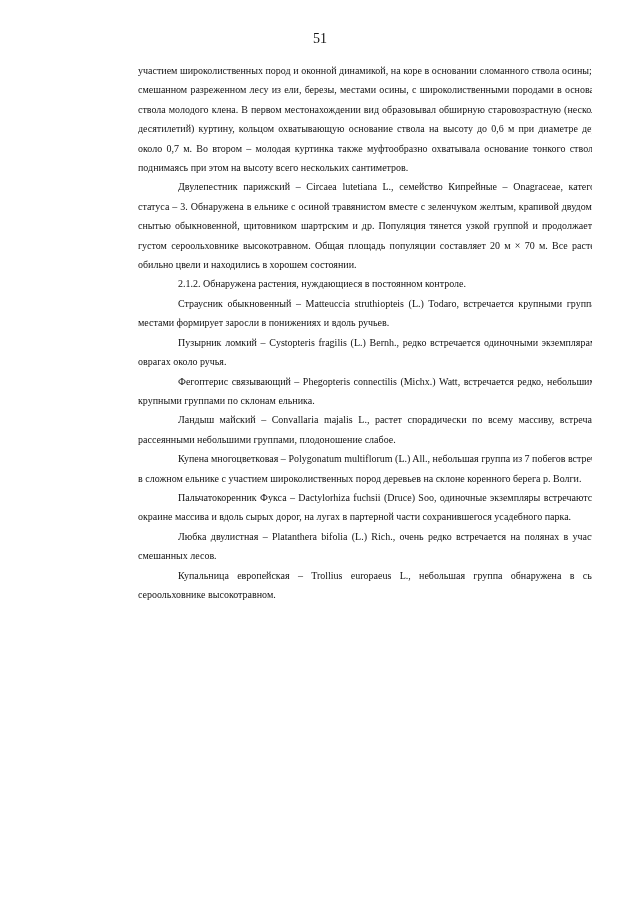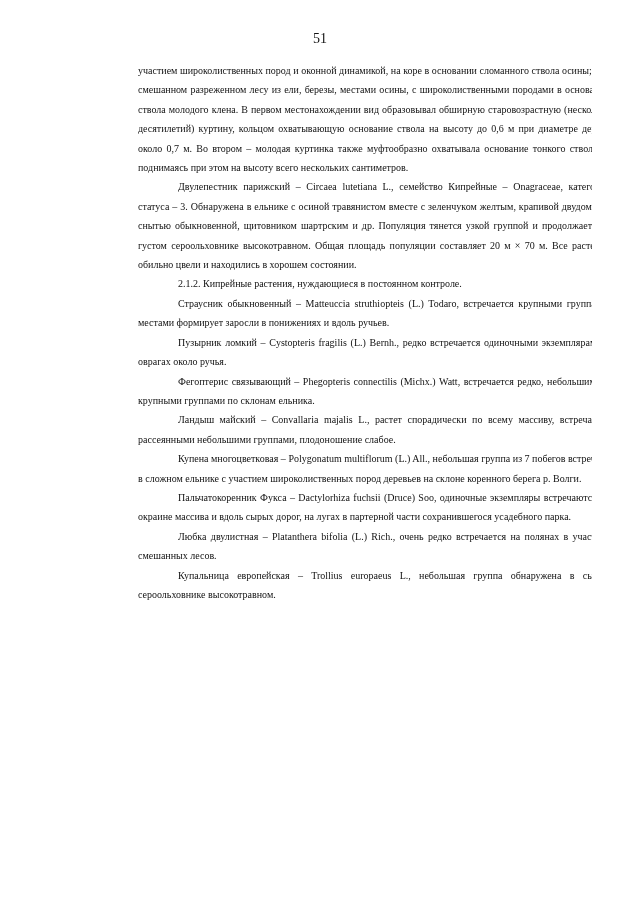--- a/index.html
+++ b/index.html
@@ -42,21 +42,21 @@
   }
 </style>
 </head>
 <body>
 
 <div class="page">
   <div class="page-number">51</div>
   <div class="content" id="document-body">
       <p class="no-indent">участием широколиственных пород и оконной динамикой, на коре в основании сломанного ствола осины; 2) в смешанном разреженном лесу из ели, березы, местами осины, с широколиственными породами в основании ствола молодого клена. В первом местонахождении вид образовывал обширную старовозрастную (несколько десятилетий) куртину, кольцом охватывающую основание ствола на высоту до 0,6 м при диаметре дерева около 0,7 м. Во втором – молодая куртинка также муфтообразно охватывала основание тонкого стволика, поднимаясь при этом на высоту всего нескольких сантиметров.</p>
       <p>Двулепестник парижский – Circaea lutetiana L., семейство Кипрейные – Onagraceae, категория статуса – 3. Обнаружена в ельнике с осиной травянистом вместе с зеленчуком желтым, крапивой двудомной, снытью обыкновенной, щитовником шартрским и др. Популяция тянется узкой группой и продолжается в густом сероольховнике высокотравном. Общая площадь популяции составляет 20 м × 70 м. Все растения обильно цвели и находились в хорошем состоянии.</p>
-      <p>2.1.2. Кипрейные растения, нуждающиеся в постоянном контроле.</p>
+      <p>2.1.2. Обнаружена растения, нуждающиеся в постоянном контроле.</p>
       <p>Страусник обыкновенный – Matteuccia struthiopteis (L.) Todaro, встречается крупными группами, местами формирует заросли в понижениях и вдоль ручьев.</p>
       <p>Пузырник ломкий – Cystopteris fragilis (L.) Bernh., редко встречается одиночными экземплярами в оврагах около ручья.</p>
       <p>Фегоптерис связывающий – Phegopteris connectilis (Michx.) Watt, встречается редко, небольшими и крупными группами по склонам ельника.</p>
       <p>Ландыш майский – Convallaria majalis L., растет спорадически по всему массиву, встречается рассеянными небольшими группами, плодоношение слабое.</p>
       <p>Купена многоцветковая – Polygonatum multiflorum (L.) All., небольшая группа из 7 побегов встречена в сложном ельнике с участием широколиственных пород деревьев на склоне коренного берега р. Волги.</p>
       <p>Пальчатокоренник Фукса – Dactylorhiza fuchsii (Druce) Soo, одиночные экземпляры встречаются на окраине массива и вдоль сырых дорог, на лугах в партерной части сохранившегося усадебного парка.</p>
       <p>Любка двулистная – Platanthera bifolia (L.) Rich., очень редко встречается на полянах в участках смешанных лесов.</p>
       <p>Купальница европейская – Trollius europaeus L., небольшая группа обнаружена в сыром сероольховнике высокотравном.</p>
     </div>
 </div>

